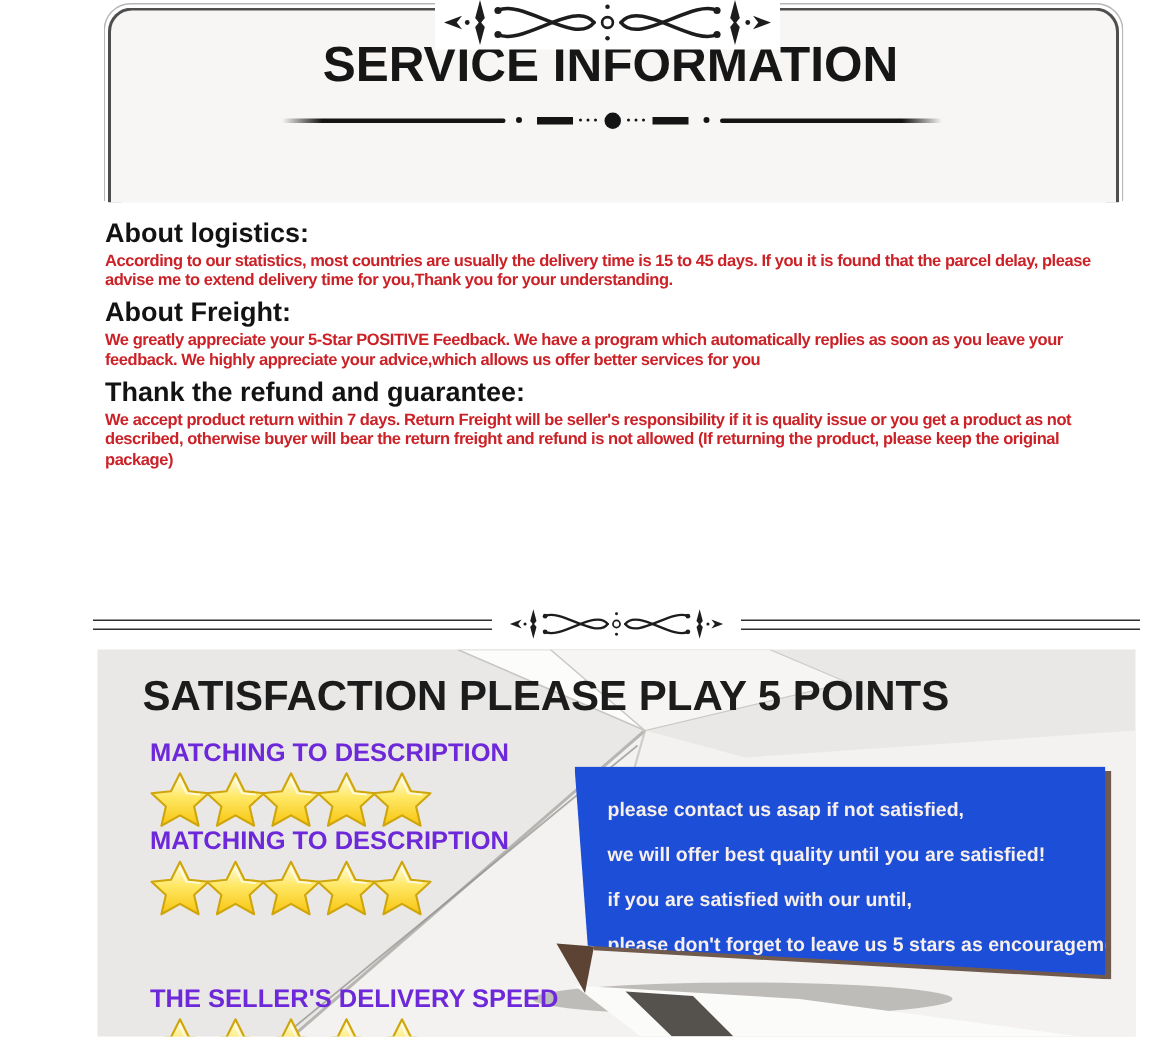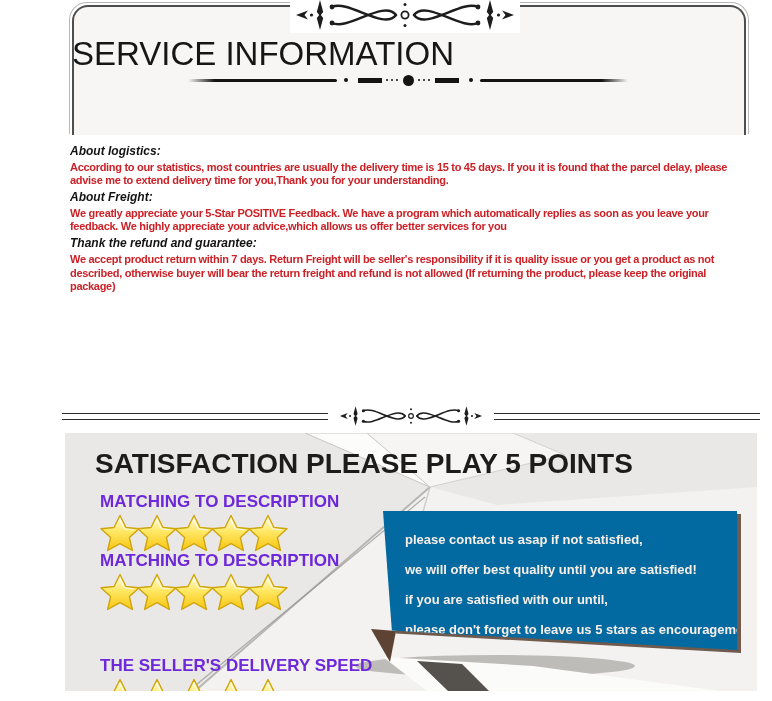--- a/index.html
+++ b/index.html
@@ -15,39 +15,39 @@
   .frame{
     position:absolute; left:72px; top:5px; width:670px; height:128px;
     border:2px solid #4e4e4e; border-bottom:none; border-radius:16px 16px 0 0;
     background:#f7f6f4;
   }
   .ornament-top{
     position:absolute; left:290px; top:-3px; width:230px; height:36px;
     background:#ffffff; z-index:3; text-align:center;
   }
   .page-title{
-    position:absolute; left:72px; top:35px; width:670px; 
-    font-size:33px; font-weight:normal; color:#161616; letter-spacing:0px; z-index:2;
+    position:absolute; left:72px; top:24px; width:670px; text-align:center;
+    font-size:33px; font-weight:bold; color:#161616; letter-spacing:0px; z-index:2;
   }
   .title-divider{
     position:absolute; left:188px; top:74px; width:440px; height:12px;
     display:flex; align-items:center; z-index:2;
   }
   .taper{flex:1; height:3px; border-radius:2px;}
   .taper.l{background:linear-gradient(to right, rgba(0,0,0,0), #141414 18%, #141414);}
   .taper.r{background:linear-gradient(to left, rgba(0,0,0,0), #141414 18%, #141414);}
   .dot-s{width:4px;height:4px;background:#141414;border-radius:50%;margin:0 7px;}
   .dash{width:24px;height:5px;background:#141414;margin:0 3px;}
   .dot-t{width:2px;height:2px;background:#141414;border-radius:50%;margin:0 1.5px;}
   .dot-c{width:11px;height:11px;background:#141414;border-radius:50%;margin:0 3px;}
 
   
   .content{position:absolute; left:70px; top:142px; width:672px; z-index:2;}
   .content h2{
-    font-size:12px; font-weight:bold; color:#131313; margin:3px 0 2px 0; line-height:1.15;font-style:italic;
+    font-size:18px; font-weight:bold; color:#131313; margin:3px 0 2px 0; line-height:1.15;
   }
   .content p{
     font-size:11px; font-weight:bold; color:#cb2127; margin:0 0 1px 0;
     line-height:1.24; letter-spacing:-0.3px;
   }
 
   
   .mid-divider{
     position:absolute; left:62px; top:403px; width:698px; height:26px;
     display:flex; align-items:center; z-index:2;
@@ -71,21 +71,21 @@
   .stars-row svg{margin-right:-3px;}
   .rg1{top:59px;} .rg2{top:118px;} .rg3{top:175px;margin-top:48px;}
 
   .notice-shadow{
     position:absolute; left:322px; top:81px; width:354px; height:139px;
     background:#6f5a4d; clip-path:polygon(0 0, 100% 0, 100% 100%, 2.5% 86%);
     z-index:3;
   }
   .notice{
     position:absolute; left:318px; top:78px; width:354px; height:139px;
-    background:#0369a1; clip-path:polygon(0 0, 100% 0, 100% 100%, 2.5% 86%);
+    background:#1d4ed8; clip-path:polygon(0 0, 100% 0, 100% 100%, 2.5% 86%);
     z-index:4; padding:14px 0 0 22px; box-sizing:border-box;
   }
   .notice .nline{
     font-size:13px; font-weight:bold; color:#f7efe9; line-height:30px;
     white-space:nowrap; letter-spacing:0;
   }
   .hidden-defs{position:absolute; width:0; height:0; overflow:hidden;}
 </style>
 </head>
 <body>

